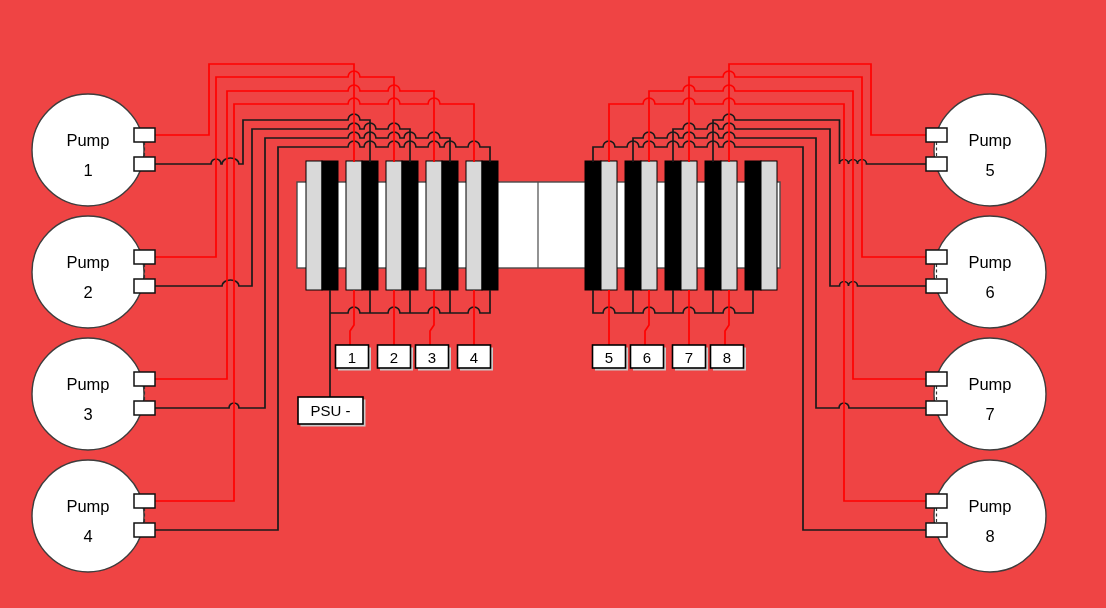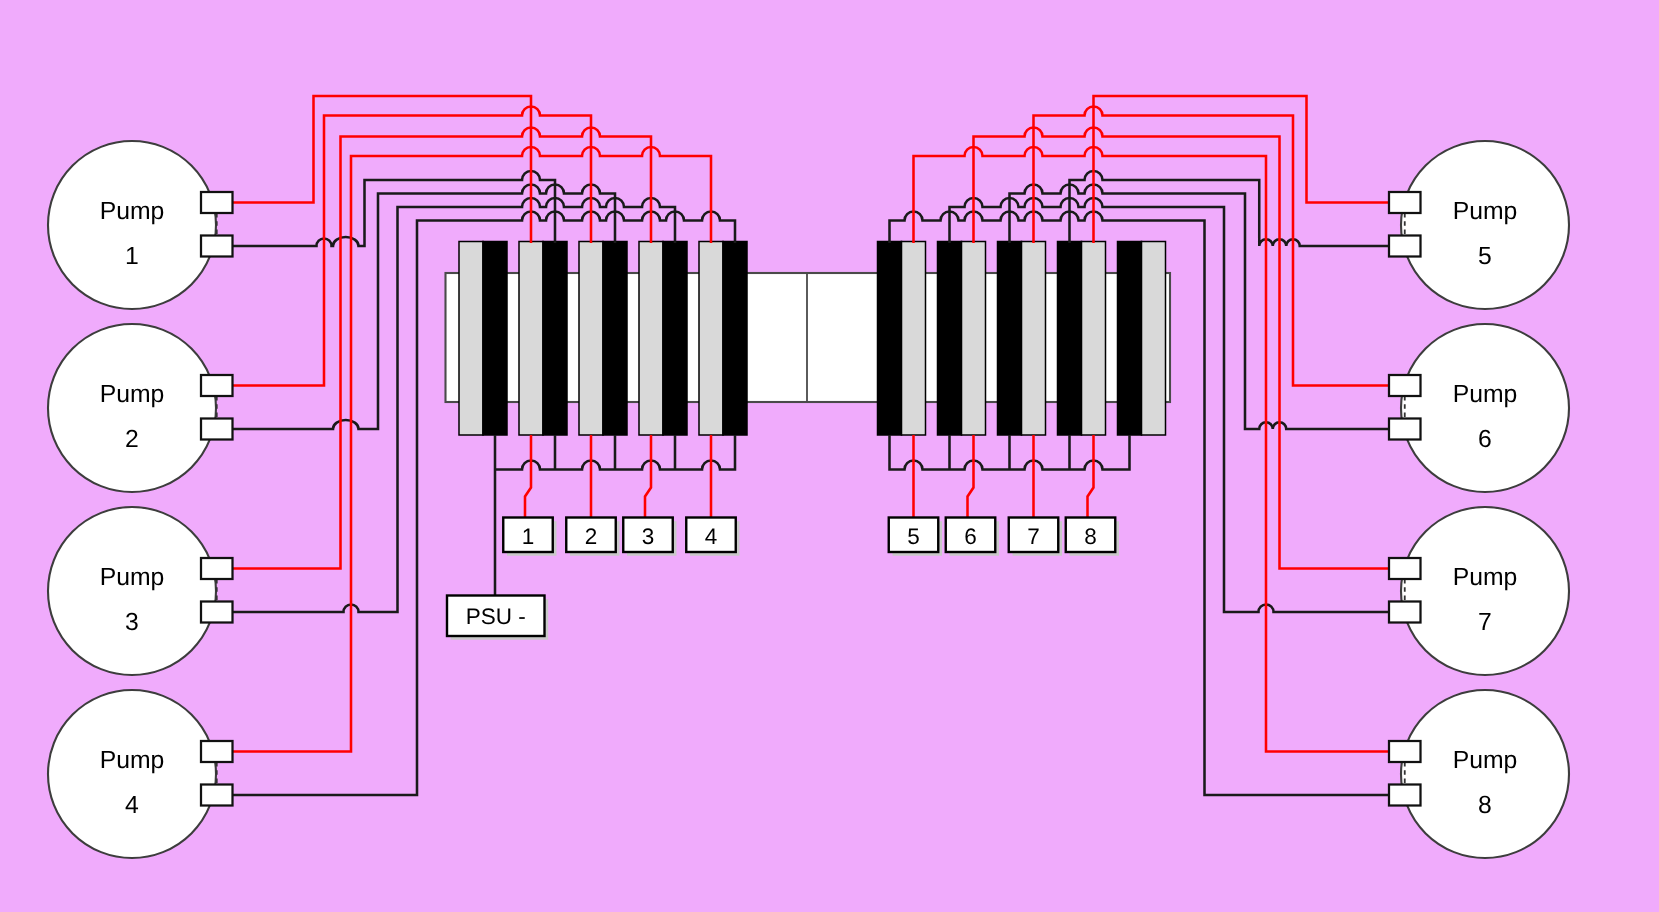--- a/index.html
+++ b/index.html
@@ -1,16 +1,16 @@
 <!DOCTYPE html>
 <html><head>
 <meta charset="utf-8">
 <style>
   html,body{margin:0;padding:0;background:#fff;}
-  .stage{width:1106px;height:608px;background:#f0abfc;overflow:hidden;}
+  .stage{width:1106px;height:608px;background:#ef4444;overflow:hidden;}
   svg{display:block;}
   text{font-family:"Liberation Sans",sans-serif;fill:#000;}
   .pump-label{font-size:16.5px;text-anchor:middle;}
   .ch-label{font-size:15px;text-anchor:middle;}
   .psu-text{font-size:15px;text-anchor:middle;}
   .wk{fill:none;stroke:#1a1a1a;stroke-width:1.7px;}
   .wr{fill:none;stroke:#ff0000;stroke-width:1.7px;}
   .pump-body{fill:#ffffff;stroke:#3d3d3d;stroke-width:1.4px;}
   .term{fill:#ffffff;stroke:#111111;stroke-width:1.5px;}
   .term-link{stroke:#333333;stroke-width:1.2px;stroke-dasharray:3 2.5;}

